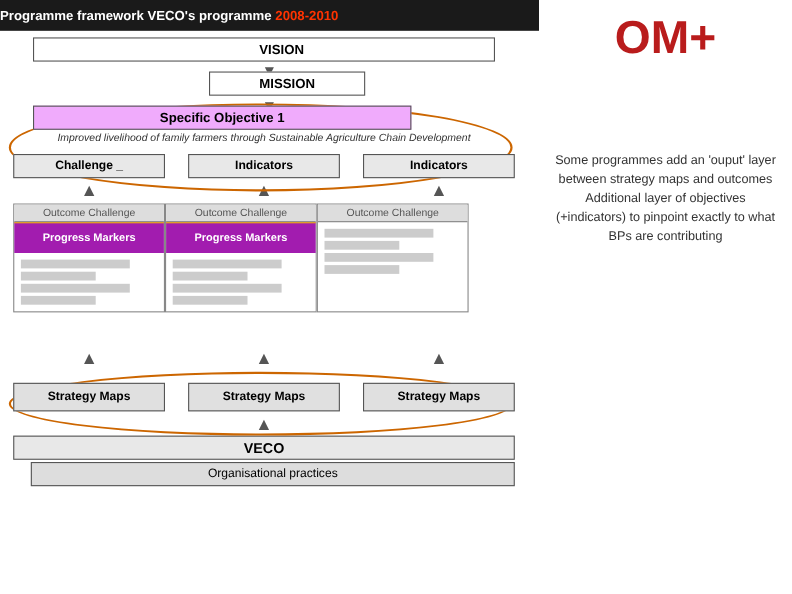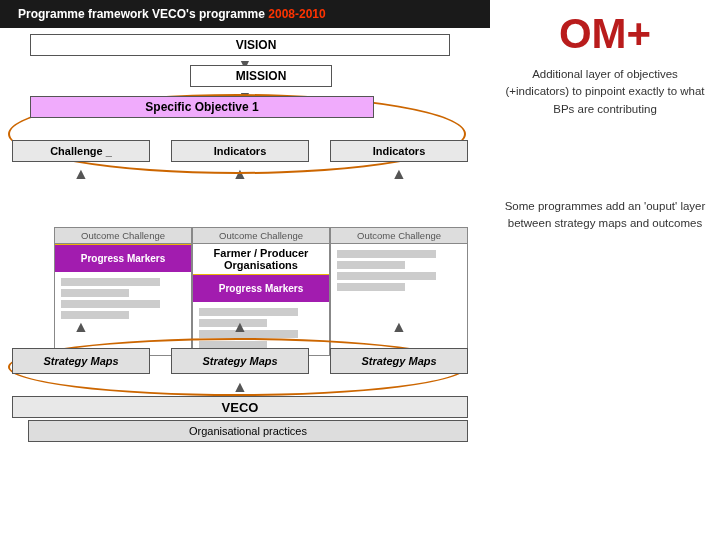--- a/index.html
+++ b/index.html
@@ -24,21 +24,21 @@
 
     
     #header {
       position: absolute;
       left: 0; top: 0;
       width: 490px;
       height: 28px;
       background: #1a1a1a;
       display: flex;
       align-items: center;
-      padding: 0 18px;
+      padding: 0 0;
     }
     #header-text {
       color: #fff;
       font-size: 12px;
       font-weight: bold;
     }
     #header-year {
       color: #ff3300;
       font-weight: bold;
     }
@@ -239,22 +239,21 @@
       margin: 3px 0;
       width: 80%;
     }
     .line-item.short { width: 55%; }
 
     .outcome-boxes-row {
       position: absolute;
       left: 12px;
       width: 456px;
       display: flex;
-      justify-content: flex-end;
-      margin-top: 42px;
+      justify-content: flex-start;
     }
 
     
     .oval-strategy {
       position: absolute;
       left: 8px;
       width: 458px;
       height: 58px;
       border: 2.5px solid #cc6600;
       border-radius: 50%;
@@ -274,21 +273,20 @@
     .strategy-box {
       width: 138px;
       height: 26px;
       background: #e0e0e0;
       border: 1.5px solid #555;
       display: flex;
       align-items: center;
       justify-content: center;
       font-size: 11px;
       font-weight: bold;
-      font-style: italic;
     }
 
     .bottom-row {
       position: absolute;
       left: 12px;
       width: 456px;
       display: flex;
       flex-direction: column;
       align-items: stretch;
     }
@@ -339,20 +337,23 @@
   </div>
 
   <div style="position:absolute;top:88px;left:238px;width:10px;height:10px;text-align:center;font-size:14px;color:#555;">▼</div>
 
   <div class="oval-indicators"></div>
 
   <div class="specific-obj-box">
     <span>Specific Objective 1</span>
   </div>
 
+  <div class="improved-text">
+    <span>Improved livelihood of family farmers through Sustainable Agriculture Chain Development</span>
+  </div>
 
   <div class="indicators-row">
     <div class="indicator-box">
       <span>Challenge _</span>
     </div>
     <div class="indicator-box">
       <span>Indicators</span>
     </div>
     <div class="indicator-box">
       <span>Indicators</span>
@@ -377,21 +378,20 @@
         <div class="line-item"></div>
         <div class="line-item short"></div>
         <div class="line-item"></div>
         <div class="line-item short"></div>
       </div>
     </div>
     <div class="outcome-col">
       <div class="outcome-header">
         <span>Outcome Challenge</span>
       </div>
-      <div class="outcome-title">Farmer / Producer<br>Organisations</div>
       <div class="progress-bar">
         <span>Progress Markers</span>
       </div>
       <div class="lines-section">
         <div class="line-item"></div>
         <div class="line-item short"></div>
         <div class="line-item"></div>
         <div class="line-item short"></div>
       </div>
     </div>
@@ -438,15 +438,15 @@
     </div>
     <div class="org-box">
       <span>Organisational practices</span>
     </div>
   </div>
 
 </div>
 
 <div id="right-panel">
   <div id="om-title">OM+</div>
+  <div id="some-programmes-text">Some programmes add an 'ouput' layer between strategy maps and outcomes</div>
   <div id="additional-text">Additional layer of objectives (+indicators) to pinpoint exactly to what BPs are contributing</div>
-  <div id="some-programmes-text">Some programmes add an 'ouput' layer between strategy maps and outcomes</div>
 </div>
 
 </body></html>

